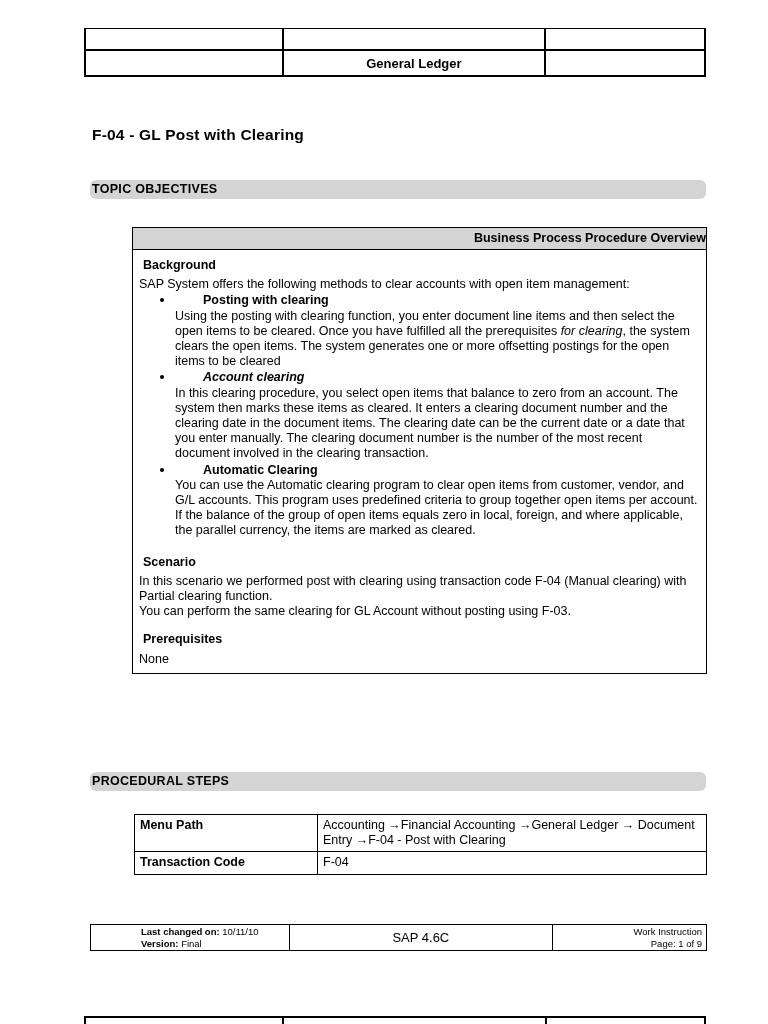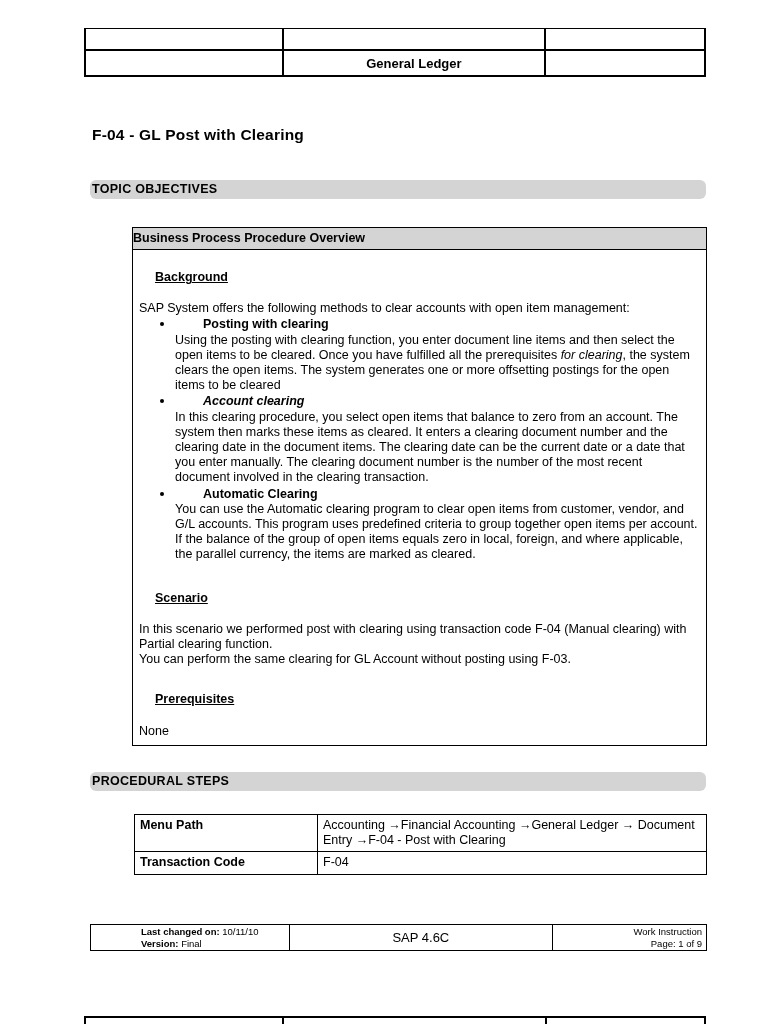--- a/index.html
+++ b/index.html
@@ -87,35 +87,34 @@
     left: 132px;
     top: 227px;
     width: 575px;
     border: 1px solid #000000;
     box-sizing: border-box;
     background: #ffffff;
   }
   .bpp-head {
     background: #d4d4d4;
     border-bottom: 1px solid #000;
-    text-align: left;
+    text-align: right;
     font-weight: bold;
     font-size: 12.5px;
     padding: 3px 0 4px 0;
   }
   .bpp-body {
     padding: 4px 8px 6px 6px;
     font-size: 12.5px;
     line-height: 15.2px;
   }
   .sub-head {
     font-weight: bold;
-    text-decoration: underline;
     display: block;
-    margin: 16px;
+    margin: 4px;
   }
   .para { margin: 0; }
   ul.bullets {
     margin: 0 0 0 0;
     padding-left: 36px;
     list-style: disc;
   }
   ul.bullets > li { margin: 0 0 0 0; }
   ul.bullets > li::marker { font-size: 13px; }
   .b-title { font-weight: bold; padding-left: 28px; }

